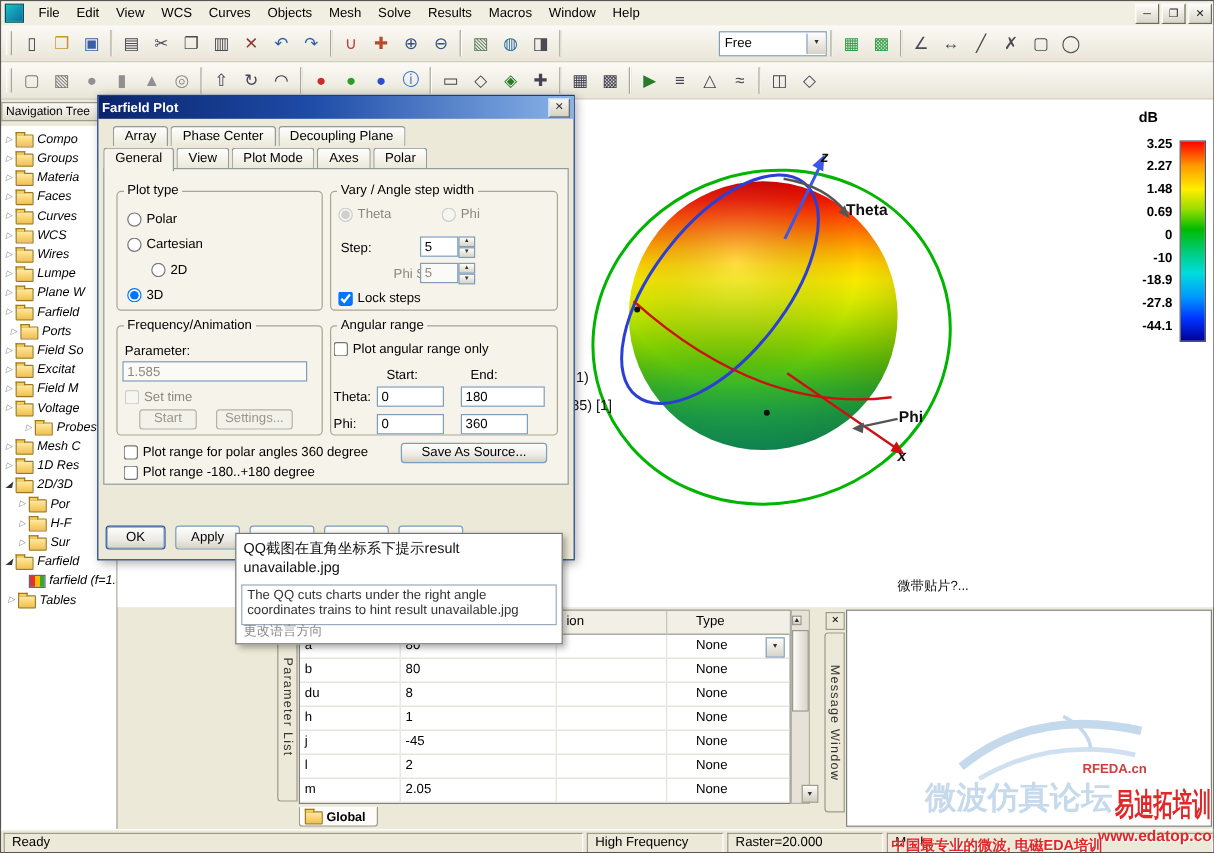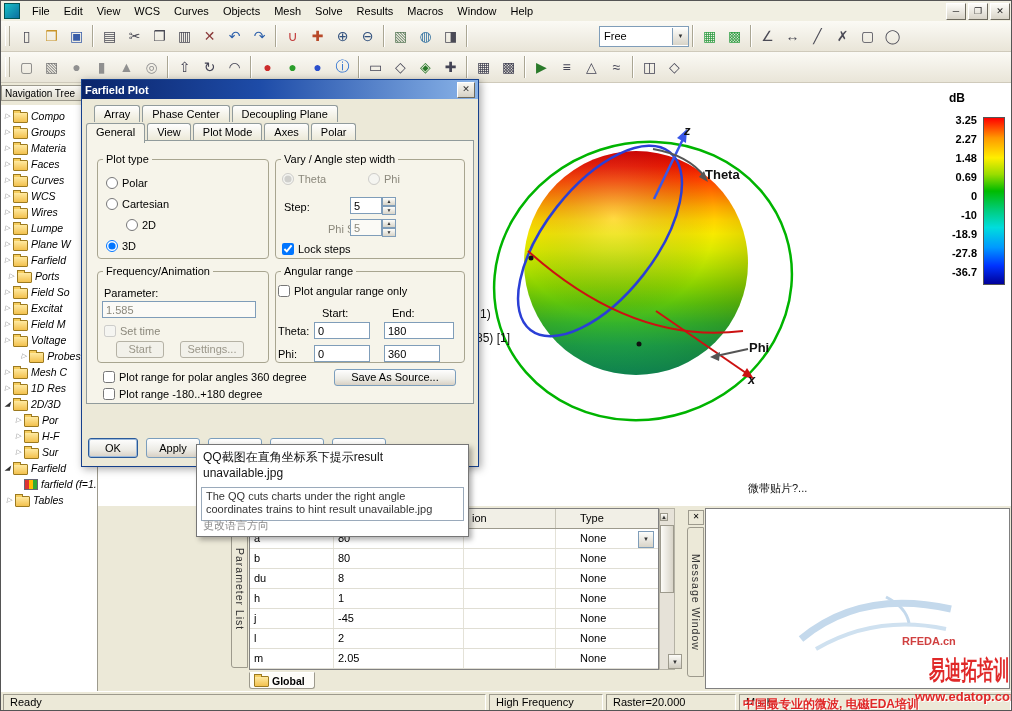--- a/index.html
+++ b/index.html
@@ -373,21 +373,21 @@
       <span id="legend-title">dB</span>
       <div id="legend-vals">
           <div class="leg-val">3.25</div>
           <div class="leg-val">2.27</div>
           <div class="leg-val">1.48</div>
           <div class="leg-val">0.69</div>
           <div class="leg-val">0</div>
           <div class="leg-val">-10</div>
           <div class="leg-val">-18.9</div>
           <div class="leg-val">-27.8</div>
-          <div class="leg-val">-36.7</div>
+          <div class="leg-val">-44.1</div>
         </div>
       <div id="legend-bar"></div>
     </div>
   </div>
 
   <div class="vtab" style="left:230px;top:509px;height:158px;">
     <span class="vtext">Parameter List</span>
   </div>
   <div id="param-table">
     <div class="phead">
@@ -456,20 +456,21 @@
   <span id="msg-close">✕</span>
   <div class="vtab" style="left:686px;top:526px;height:150px;">
     <span class="vtext">Message Window</span>
   </div>
   <div id="msg-content">
     <svg style="position:absolute;left:85px;top:70px;" width="170" height="80">
       <path d="M 10 60 Q 70 10 160 30" fill="none" stroke="#c4d9ec" stroke-width="7"></path>
       <path d="M 25 70 Q 85 35 155 50" fill="none" stroke="#cfe1f0" stroke-width="4"></path>
       <path d="M 95 18 Q 115 28 118 44" fill="none" stroke="#c4d9ec" stroke-width="3"></path>
     </svg>
+    <span id="wm-forum">微波仿真论坛</span>
     <span id="wm-rfeda">RFEDA.cn</span>
   </div>
 
   <div id="statusbar">
     <span class="st-cell" style="flex:1;">Ready</span>
     <span id="status-cells" style="display:flex;gap:3px;">
         <span class="st-cell" style="width: 100px;">High Frequency</span>
         <span class="st-cell" style="width: 116px;">Raster=20.000</span>
         <span class="st-cell" style="width: 258px;">Meshc</span>
       </span>

